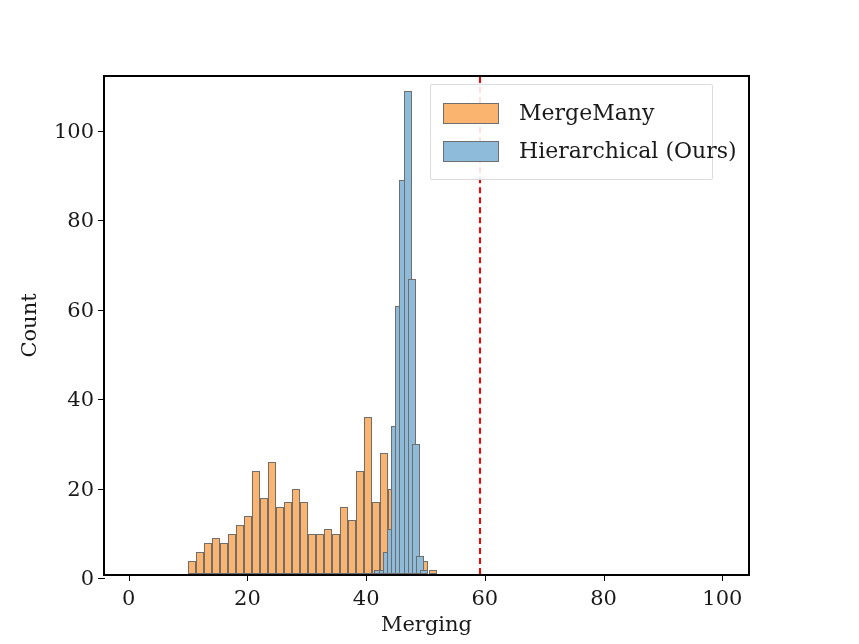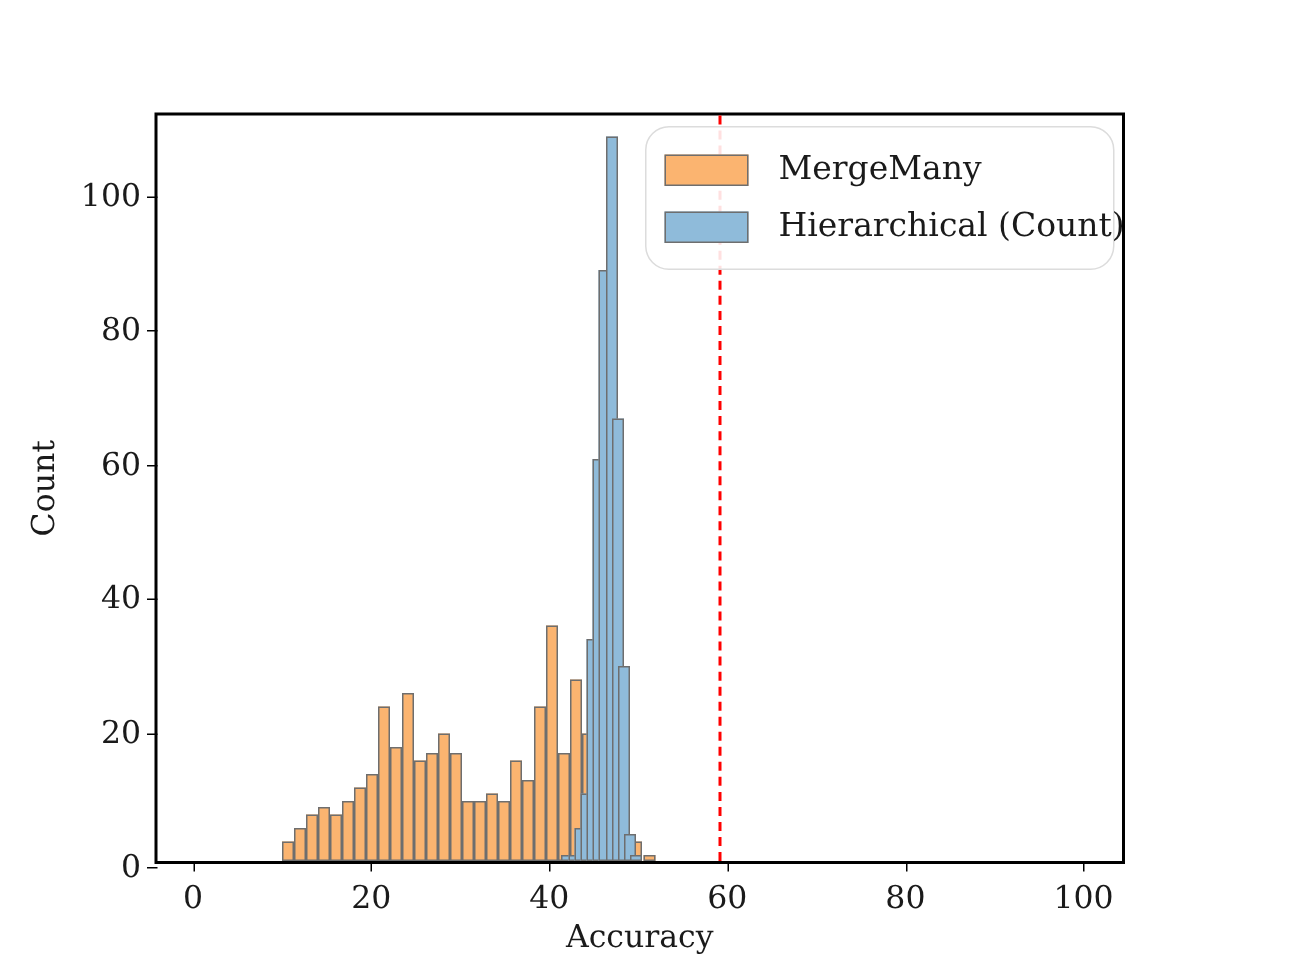--- a/index.html
+++ b/index.html
@@ -114,25 +114,25 @@
     font-size: 21px;
     color: #1a1a1a;
     transform-origin: 0 0;
     transform: translate(14px, 576px) rotate(-90deg);
   }
   
   #legend {
     position: absolute;
     left: 430px;
     top: 84px;
-    width: 313px;
+    width: 283px;
     box-sizing: border-box;
     background: rgba(255,255,255,0.88);
     border: 1px solid #dcdcdc;
-    border-radius: 16px;
+    border-radius: 2px;
     padding: 9px 12px 9px 12px;
   }
   .legend-row {
     display: flex;
     align-items: center;
     height: 38px;
   }
   .legend-swatch {
     width: 56px;
     height: 21px;
@@ -236,27 +236,27 @@
         <div class="xtick-mark" style="left: 379.89px;"></div>
         <div class="xtick-label" style="left: 379.89px;">60</div>
         <div class="xtick-mark" style="left: 498.606px;"></div>
         <div class="xtick-label" style="left: 498.606px;">80</div>
         <div class="xtick-mark" style="left: 617.321px;"></div>
         <div class="xtick-label" style="left: 617.321px;">100</div>
       </div>
 
   </div>
 
-  <div id="xlabel">Accuracy</div>
+  <div id="xlabel">Merging</div>
   <div id="ylabel">Count</div>
 
   <div id="legend">
     <div class="legend-row">
       <span class="legend-swatch mergemany"></span>
       <span class="legend-label">MergeMany</span>
     </div>
     <div class="legend-row">
       <span class="legend-swatch hier"></span>
-      <span class="legend-label">Hierarchical (Count)</span>
+      <span class="legend-label">Hierarchical (Ours)</span>
     </div>
   </div>
 
 </div>
 
 </body></html>

